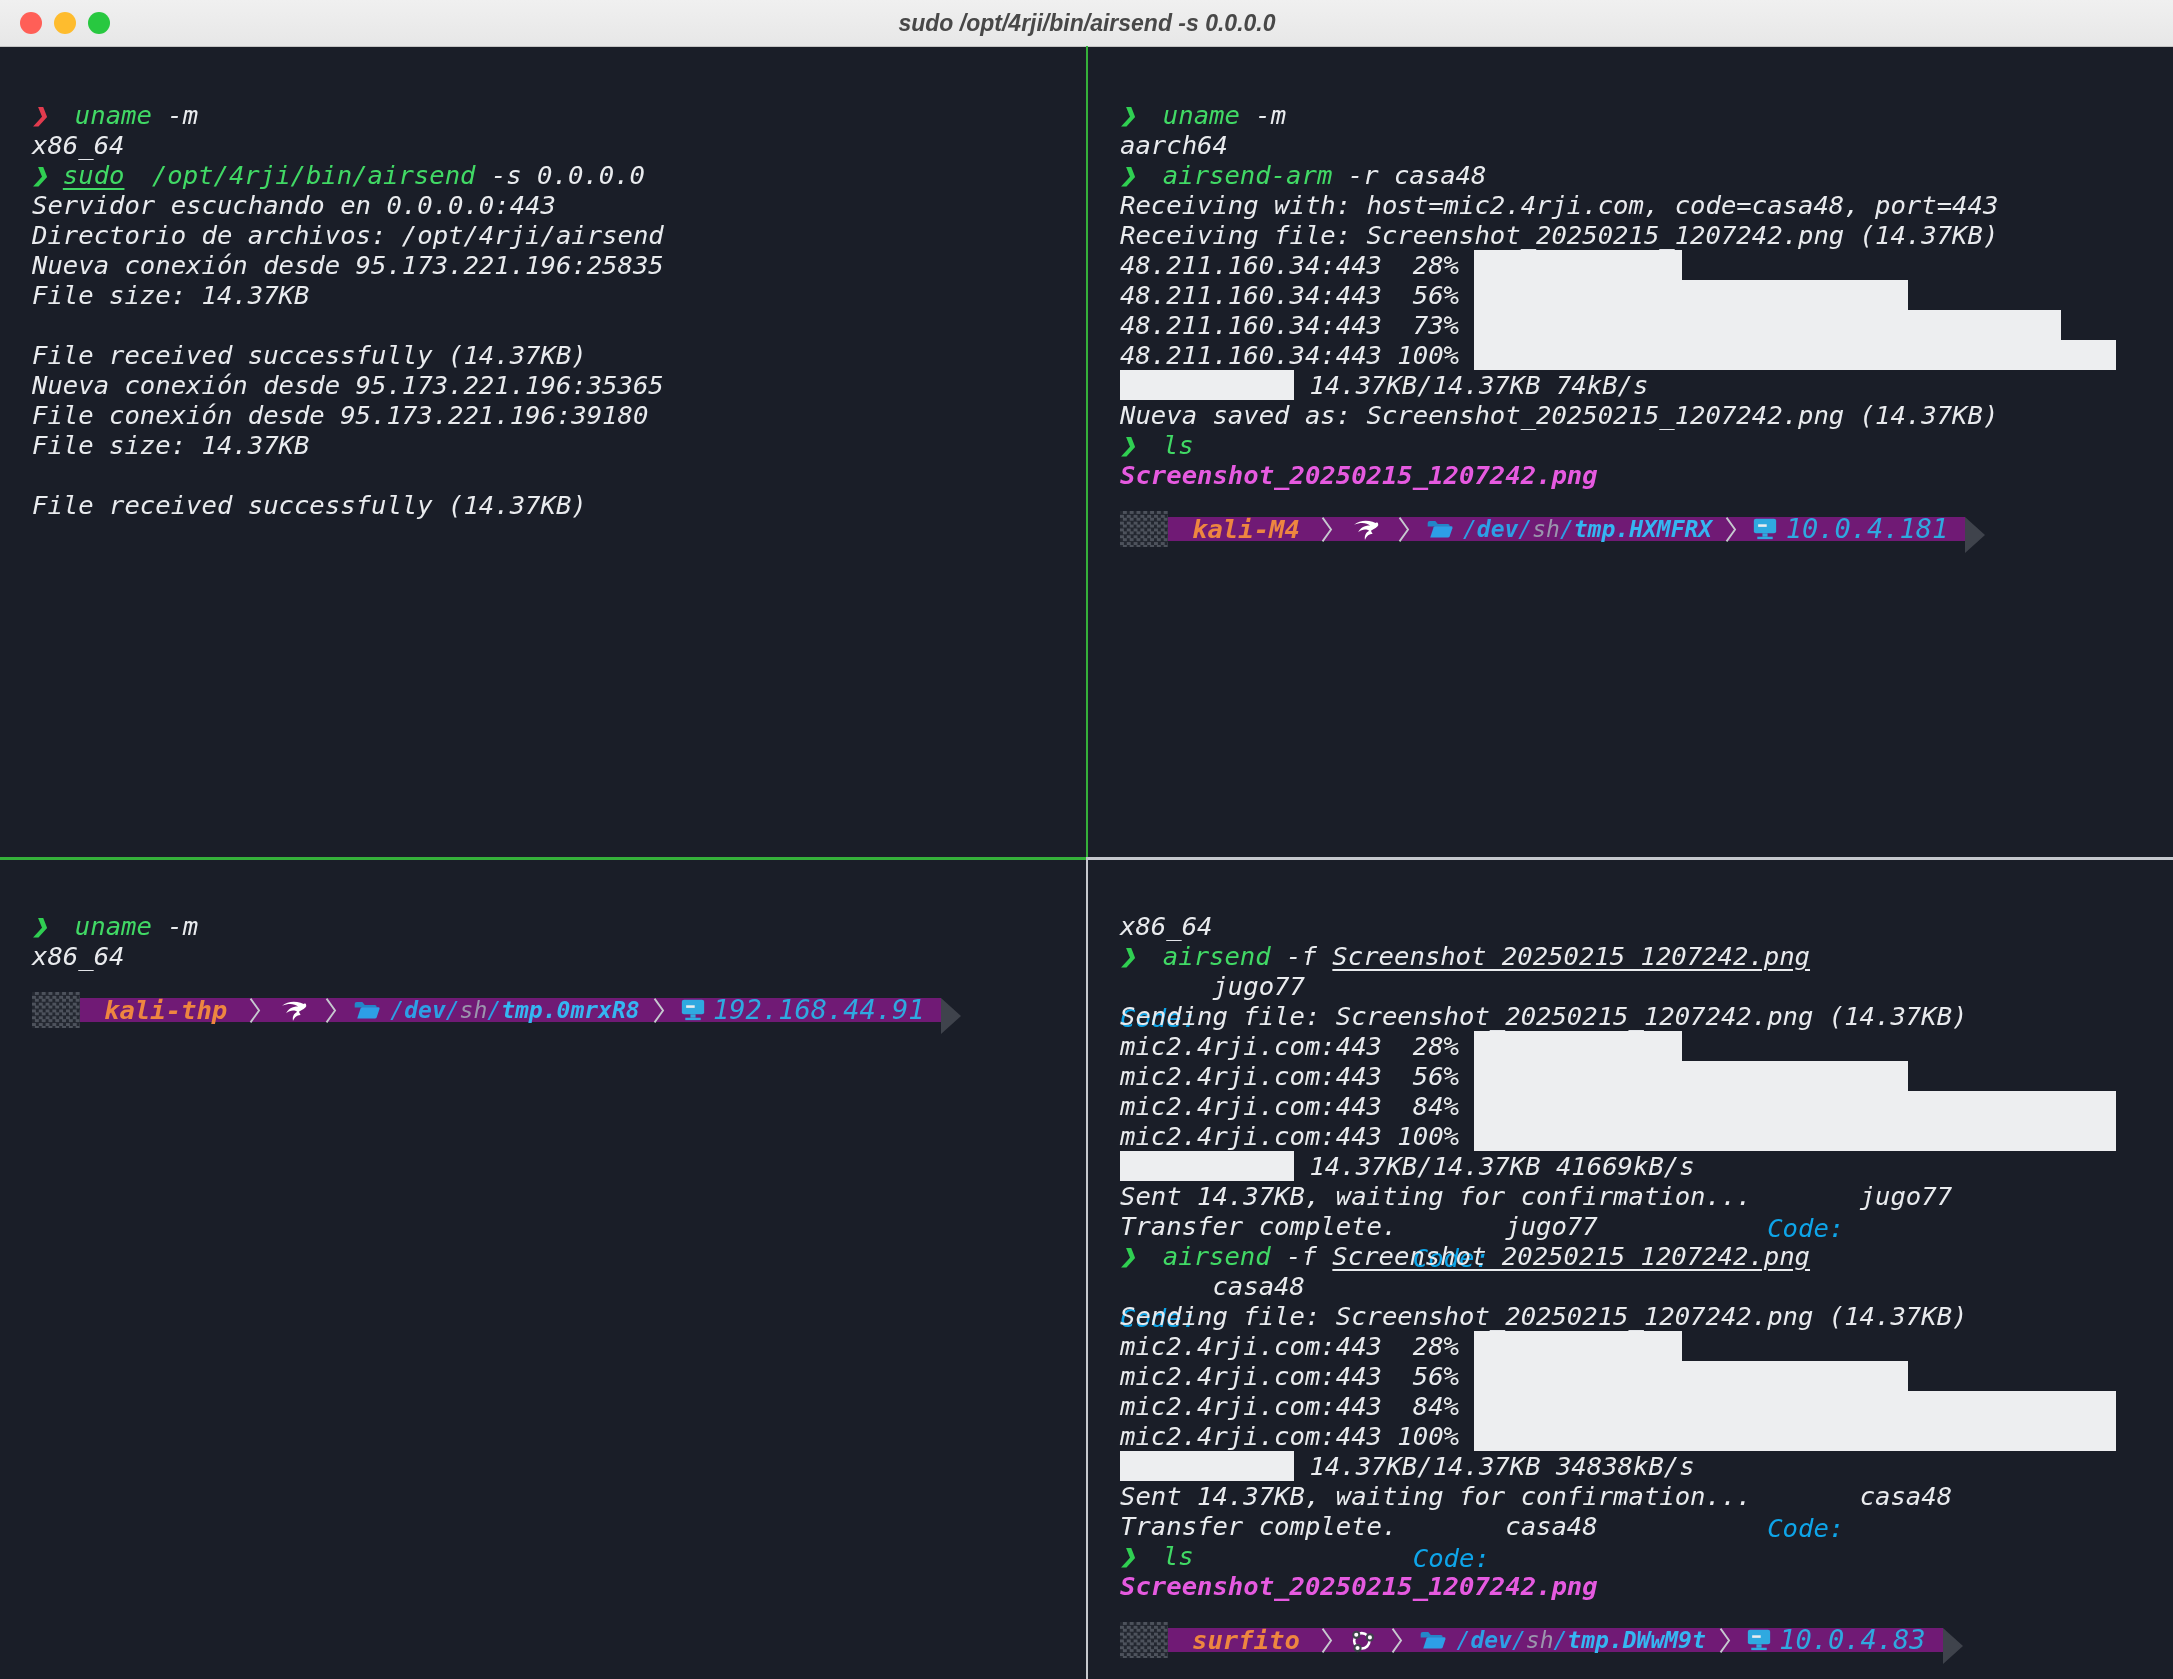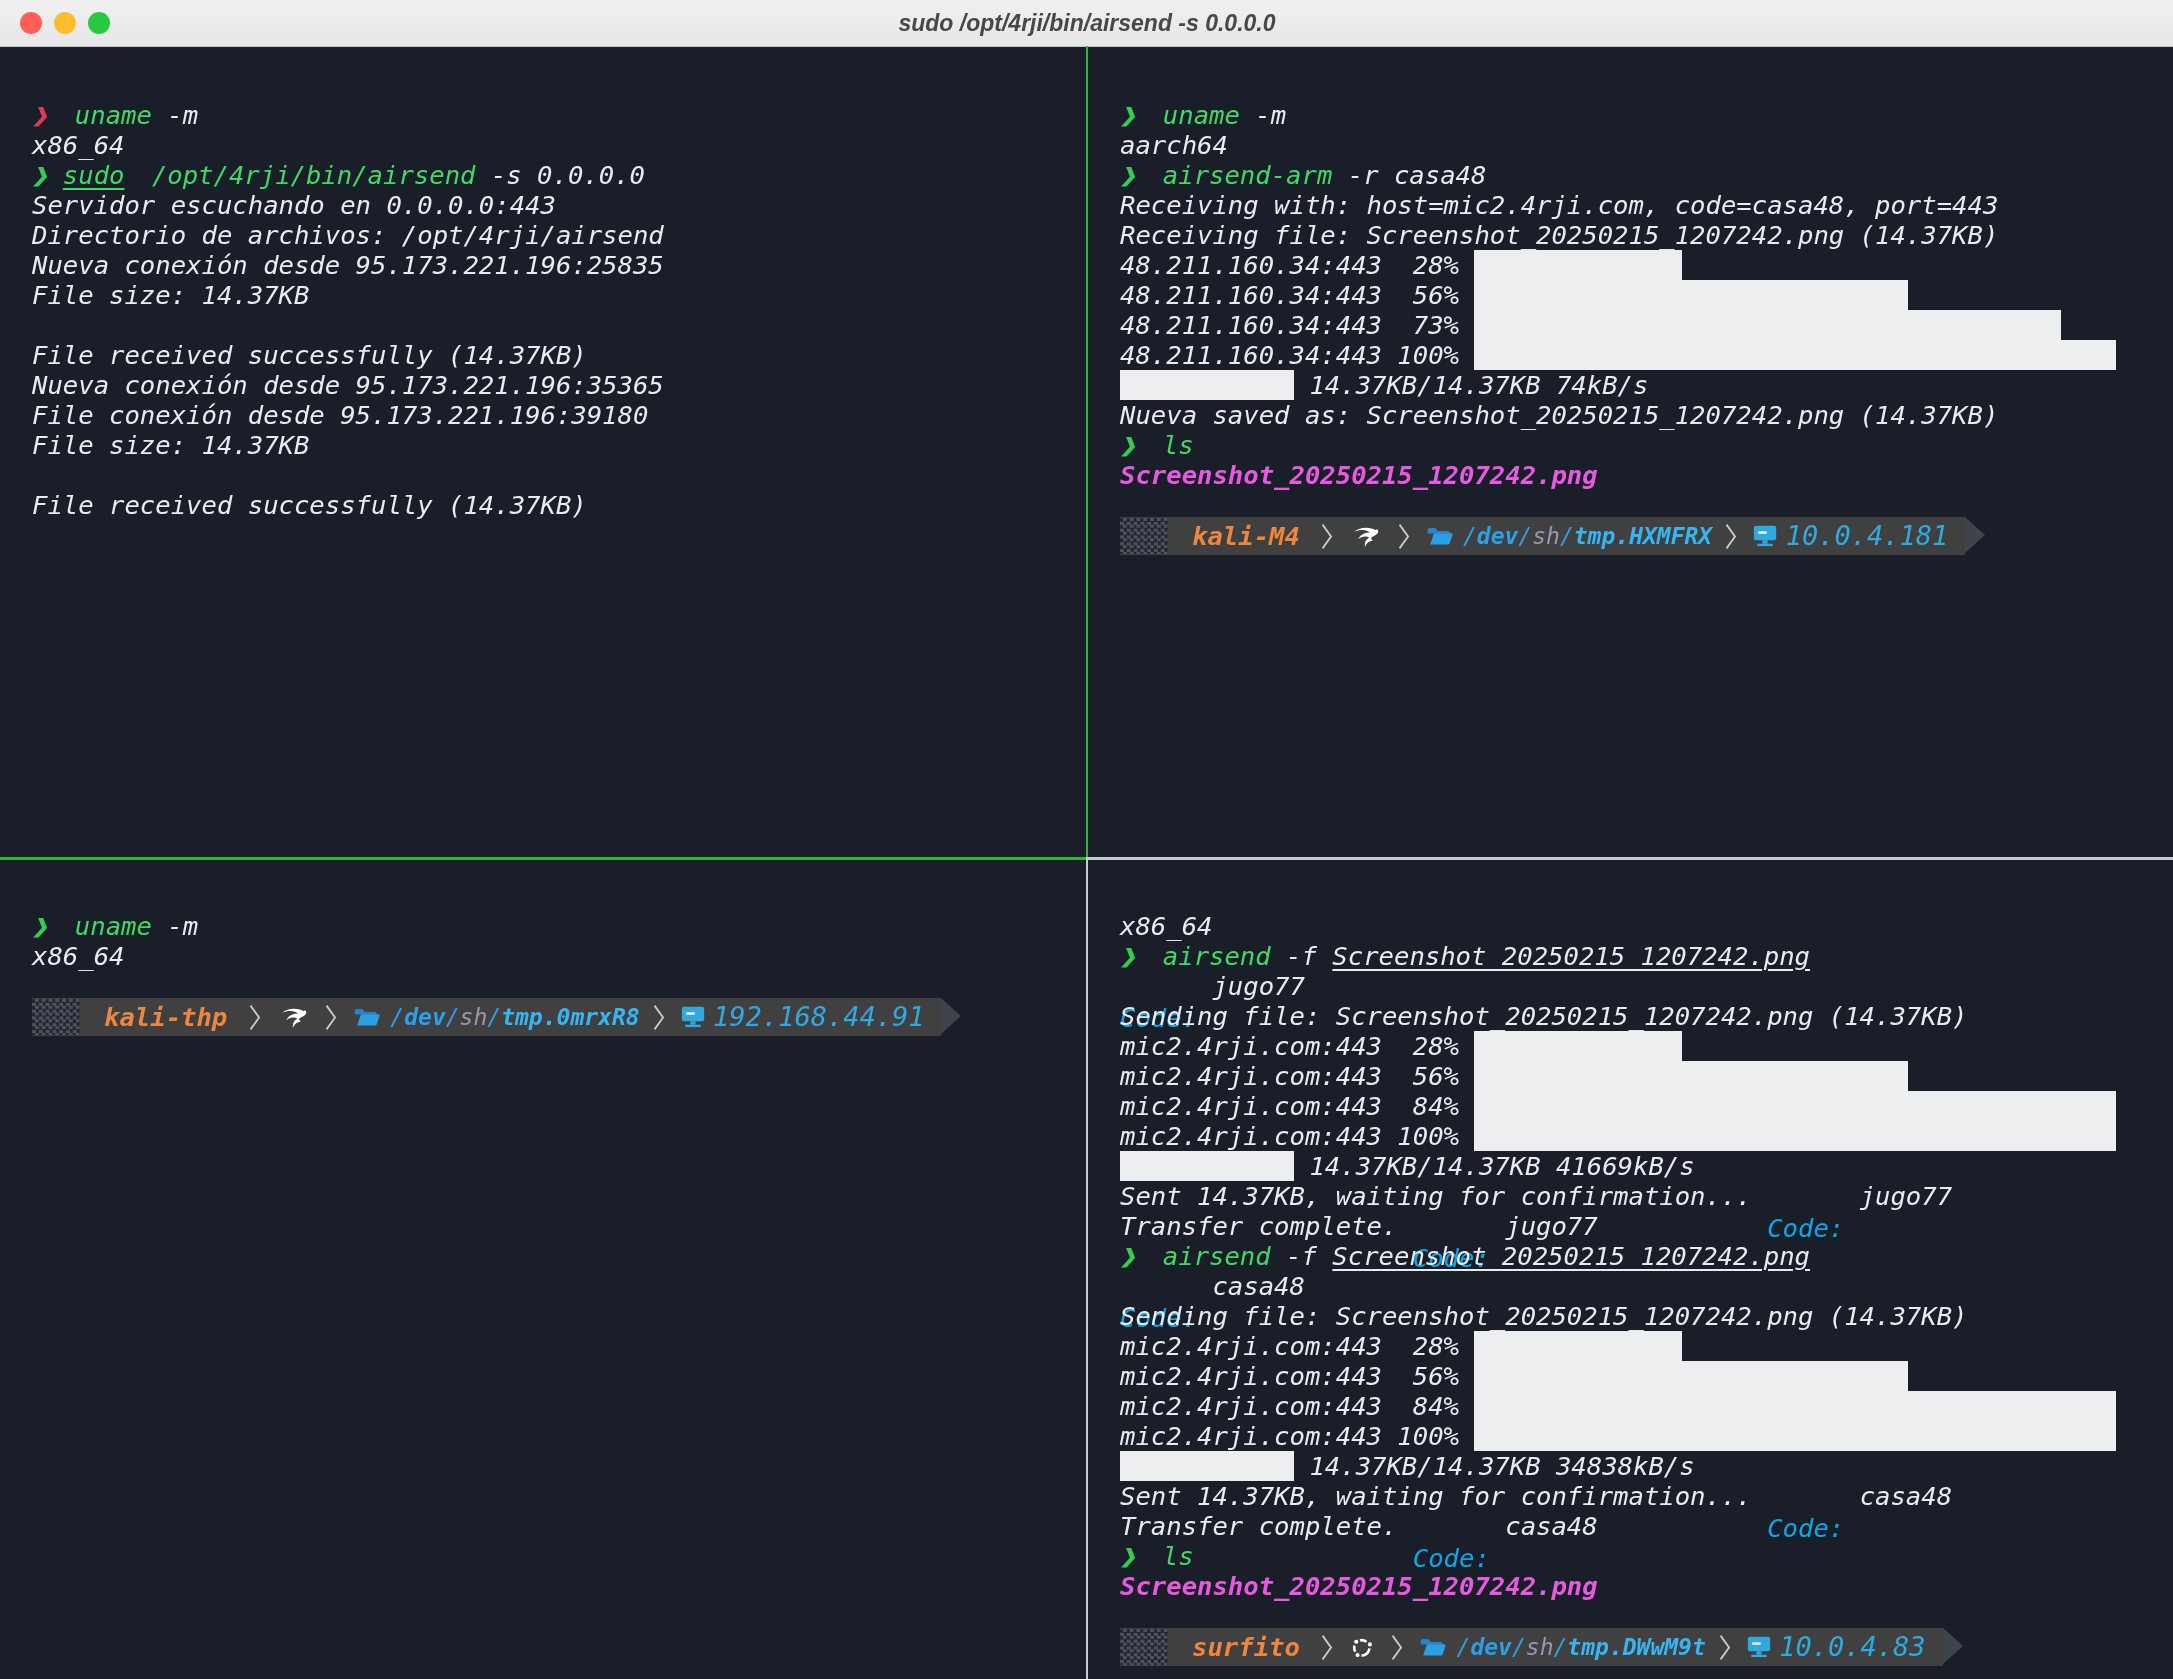--- a/index.html
+++ b/index.html
@@ -24,21 +24,21 @@
   .s-fgu{color:#e9ebee;text-decoration:underline;text-decoration-thickness:1.7px;text-underline-offset:4.3px;}
   .s-cmd{color:#41d965;margin-left:12px;}
   .s-cmdu{color:#41d965;text-decoration:underline;text-decoration-thickness:1.7px;text-underline-offset:4.3px;}
   .s-ag{color:#30cf52;font-weight:bold;}
   .s-ar{color:#e23b4e;font-weight:bold;}
   .s-code{color:#0ea5e9;margin-top:32px;}
   .s-mag{color:#e65ae0;font-weight:bold;}
   .pbar{background:#edeef0;height:30px;}
   .pblk{background:#edeef0;height:30px;}
   
-  .promptbar{display:inline-flex;align-items:center;height:38px;background:#404040;
+  .promptbar{display:inline-flex;align-items:center;height:24px;background:#701a75;
              margin-top:-2.6px;flex:0 0 auto;}
   .hatch{width:48px;height:36px;
          background:repeating-conic-gradient(#4d525c 0% 25%,#232730 0% 50%);
          background-size:6.8px 6.8px;}
   .pb-host{color:#ee8640;font-weight:bold;font-size:25.6px;padding:0 8.5px 0 24px;}
   .pb-sep{display:flex;align-items:center;margin:0 12px;}
   .pb-icon{display:flex;align-items:center;margin:0 3.4px;}
   .pb-path{font-size:23px;margin-left:6.8px;}
   .pb-ip{color:#2fa9e0;font-size:27px;margin-left:5.1px;padding-right:17px;}
   .pp{color:#2d9fe6;}

